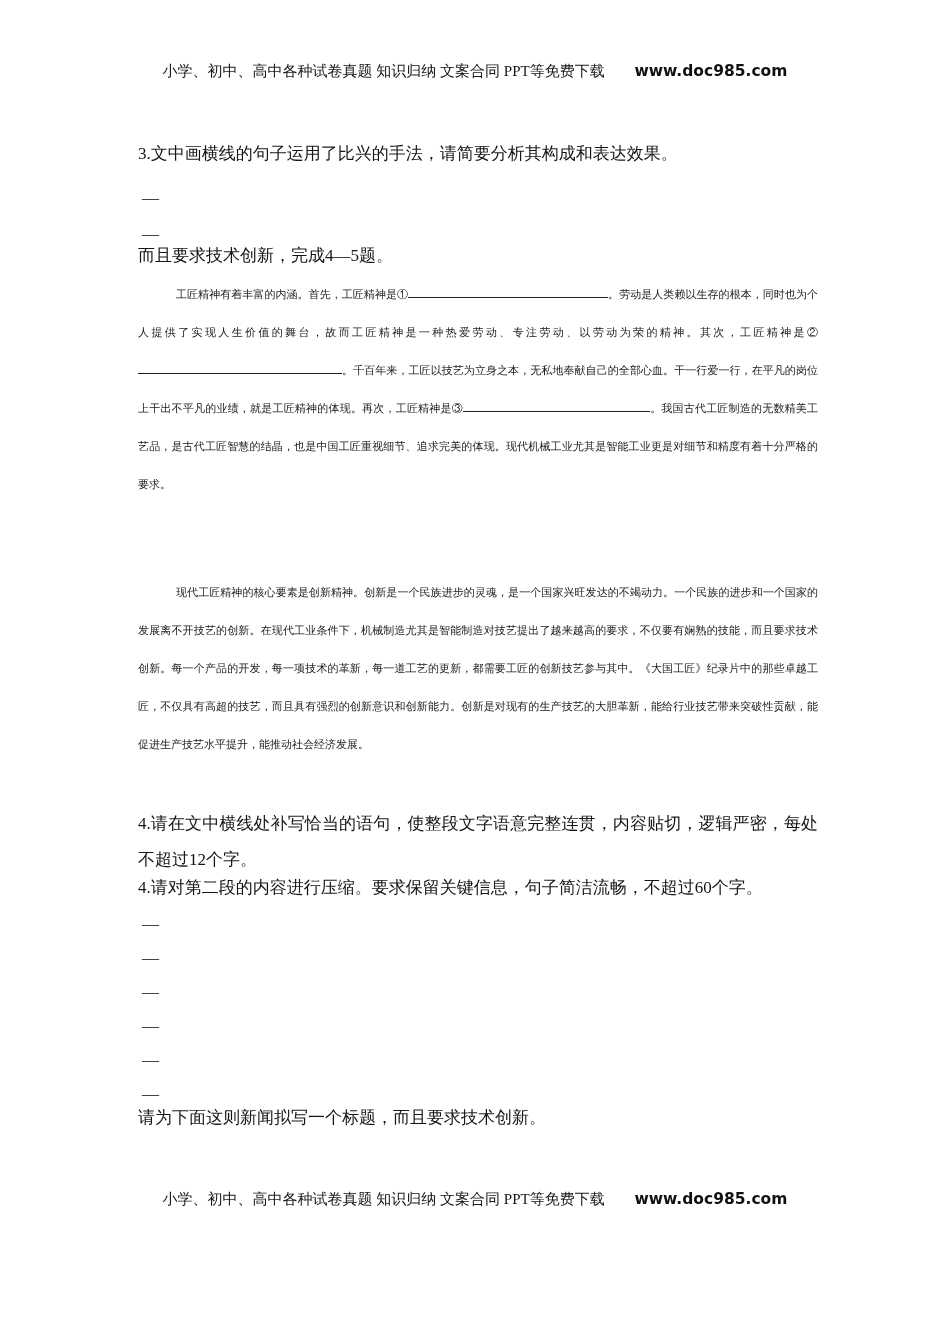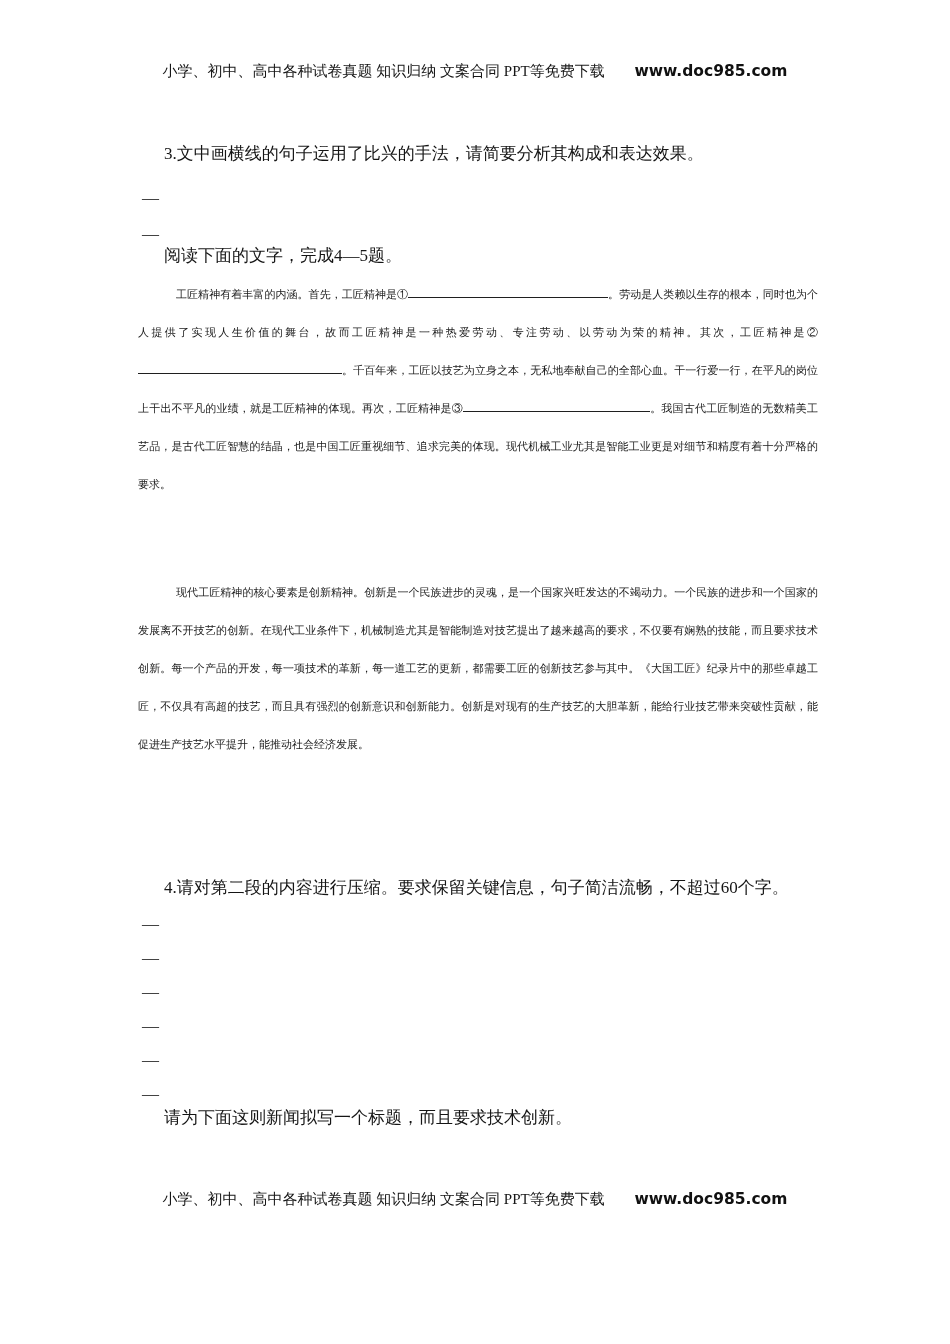--- a/index.html
+++ b/index.html
@@ -25,21 +25,21 @@
   }
   
   .block {
     position:absolute; left:138px; width:680px;
   }
   .song {
     font-family:"Liberation Serif","DejaVu Serif",serif;
     font-size:17px; line-height:36px;
     text-align:justify; color:#151515;
   }
-  .single { line-height:24px; white-space:nowrap;margin-left:26px; }
+  .single { line-height:24px; white-space:nowrap; }
   .kai {
     font-family:"DejaVu Serif","Liberation Serif",serif;
     font-size:11px; line-height:38px;
     text-align:justify; text-justify:inter-character;
     color:#1a1a1a;
   }
   .indent { text-indent:38px; }
   .blank {
     display:inline-block;
     height:17px;
@@ -66,26 +66,27 @@
     <span class="site">www.doc985.com</span>
   </div>
 
   <div class="block song single" style="top:142px;">3.文中画横线的句子运用了比兴的手法，请简要分析其构成和表达效果。</div>
 
   <div class="dash-group gap-a" style="top:188px;">
       <div class="dash">—</div>
       <div class="dash">—</div>
     </div>
 
-  <div class="block song single" style="top:244px;">阅读下面的文字，完成4—5题。</div>
+  <div class="block song single" style="top:244px;">而且要求技术创新，完成4—5题。</div>
 
   <div class="block kai indent" style="top:276px;"><span>工匠精神有着丰富的内涵。首先，工匠精神是①</span><span class="blank" style="width: 200px;"></span><span>。劳动是人类赖以生存的根本，同时也为个人提供了实现人生价值的舞台，故而工匠精神是一种热爱劳动、专注劳动、以劳动为荣的精神。其次，工匠精神是②</span><span class="blank" style="width: 204px;"></span><span>。千百年来，工匠以技艺为立身之本，无私地奉献自己的全部心血。干一行爱一行，在平凡的岗位上干出不平凡的业绩，就是工匠精神的体现。再次，工匠精神是③</span><span class="blank" style="width: 187px;"></span><span>。我国古代工匠制造的无数精美工艺品，是古代工匠智慧的结晶，也是中国工匠重视细节、追求完美的体现。现代机械工业尤其是智能工业更是对细节和精度有着十分严格的要求。</span></div>
 
   <div class="block kai indent" style="top:574px;">现代工匠精神的核心要素是创新精神。创新是一个民族进步的灵魂，是一个国家兴旺发达的不竭动力。一个民族的进步和一个国家的发展离不开技艺的创新。在现代工业条件下，机械制造尤其是智能制造对技艺提出了越来越高的要求，不仅要有娴熟的技能，而且要求技术创新。每一个产品的开发，每一项技术的革新，每一道工艺的更新，都需要工匠的创新技艺参与其中。《大国工匠》纪录片中的那些卓越工匠，不仅具有高超的技艺，而且具有强烈的创新意识和创新能力。创新是对现有的生产技艺的大胆革新，能给行业技艺带来突破性贡献，能促进生产技艺水平提升，能推动社会经济发展。</div>
 
+  <div class="block song" style="top:806px;">4.请在文中横线处补写恰当的语句，使整段文字语意完整连贯，内容贴切，逻辑严密，每处不超过12个字。</div>
 
   <div class="block song single" style="top:876px;">4.请对第二段的内容进行压缩。要求保留关键信息，句子简洁流畅，不超过60个字。</div>
 
   <div class="dash-group gap-b" style="top:914px;">
       <div class="dash">—</div>
       <div class="dash">—</div>
       <div class="dash">—</div>
       <div class="dash">—</div>
       <div class="dash">—</div>
       <div class="dash">—</div>

